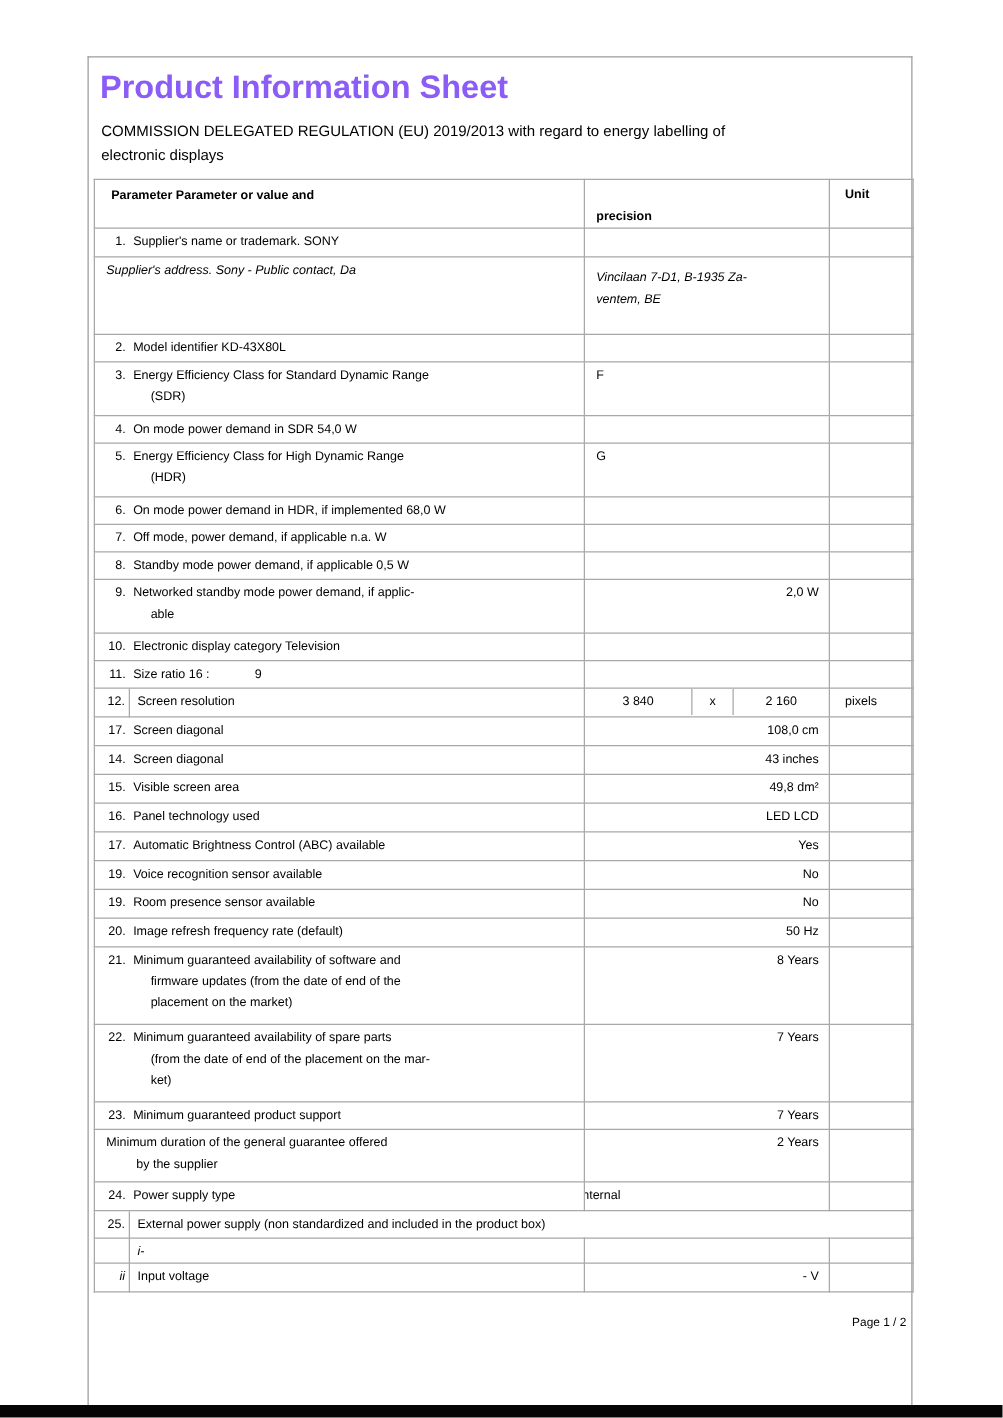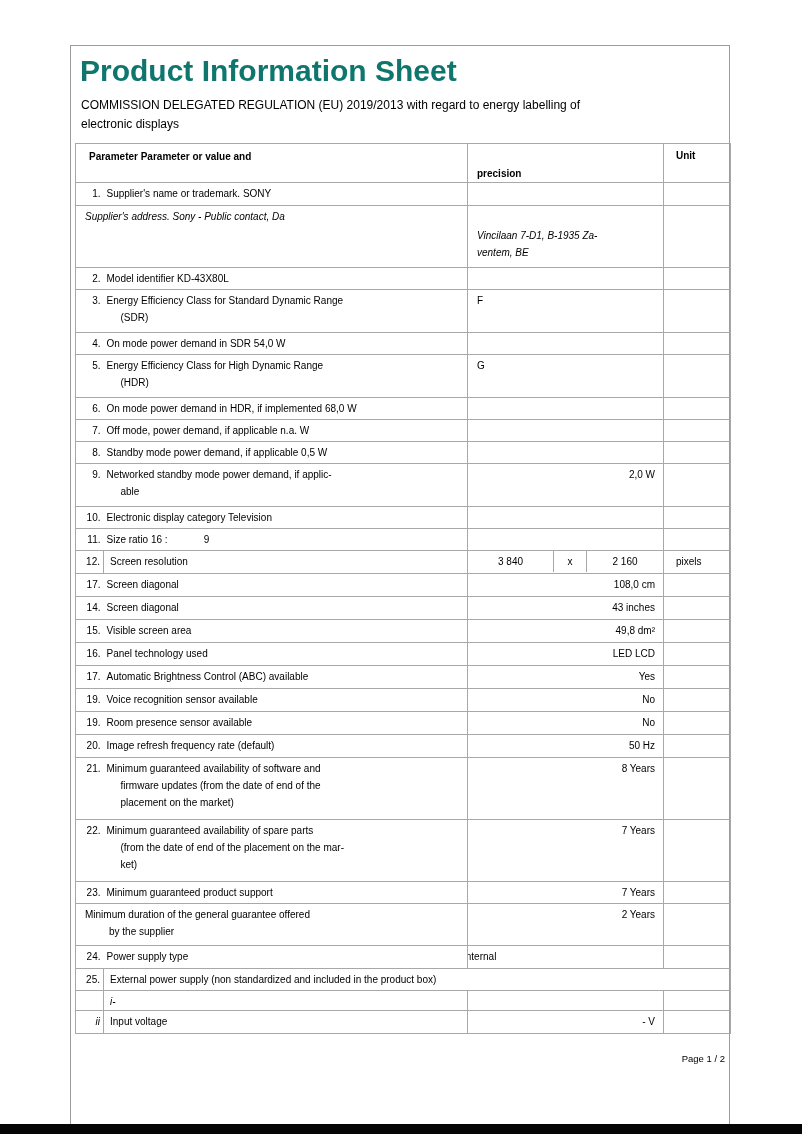--- a/index.html
+++ b/index.html
@@ -16,23 +16,23 @@
     position: absolute;
     left: 70px; top: 45px;
     width: 660px; height: 1079px;
     border: 1px solid #9c9c9c;
     border-bottom: none;
   }
   .title {
     position: absolute;
     left: 9px; top: 8px;
     margin: 0;
-    font-size: 30px;
+    font-size: 26px;
     font-weight: bold;
-    color: #0f766e;
+    color: #8b5cf6;
     letter-spacing: 0px;
     white-space: nowrap;
   }
   .subtitle {
     position: absolute;
     left: 10px; top: 50px;
     font-size: 12px;
     line-height: 19px;
     color: #000;
   }
@@ -54,21 +54,21 @@
   }
   td.num { text-align: right; padding: 2px 3px 0 2px; }
   td.num.merged { border-right: none; }
   td.param.ml { border-left: none; padding-left: 3px; }
   .line { white-space: nowrap; }
   td.param .line.cont { margin-left: 14px; }
   td.param.nonum { padding-left: 9px; }
   td.param.nonum .line.cont { margin-left: 24px; }
   td.value { padding: 2px 8px 0 9px; }
   td.value.right { text-align: right; }
-  td.value.vbottom { vertical-align: bottom; padding-bottom: 6px; }
+  td.value.vbottom { vertical-align: bottom; padding-bottom: 19px; }
   td.value.overlap div { position: relative; left: -14px; white-space: nowrap; }
   td.unit { padding: 2px 4px 0 12px; }
   tr.hrow td { font-weight: bold; }
   td.hparam { padding: 4px 6px 0 13px; }
   td.hval { padding: 21px 6px 0 9px; }
   td.hunit { padding: 3px 20px 0 12px; }
   td.value.rescell { padding: 0; }
   .res { display: flex; height: 21px; }
   .res span { display: block; text-align: center; padding-top: 2px; }
   .res span:nth-child(1) { width: 85px; }

